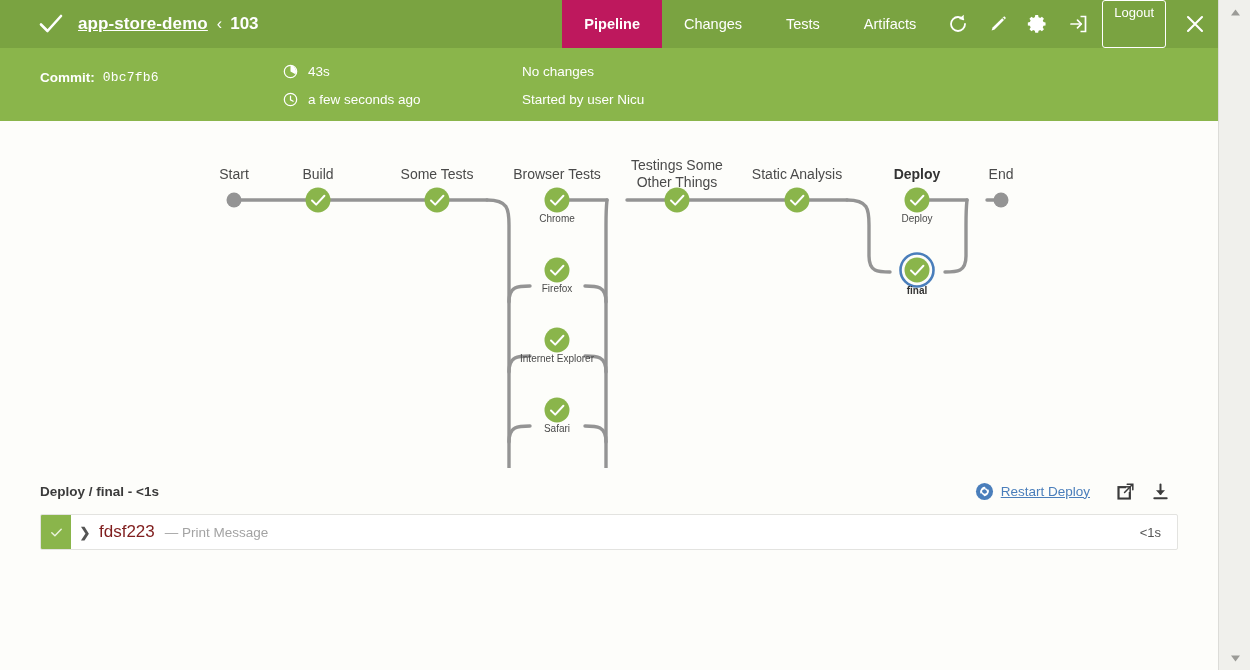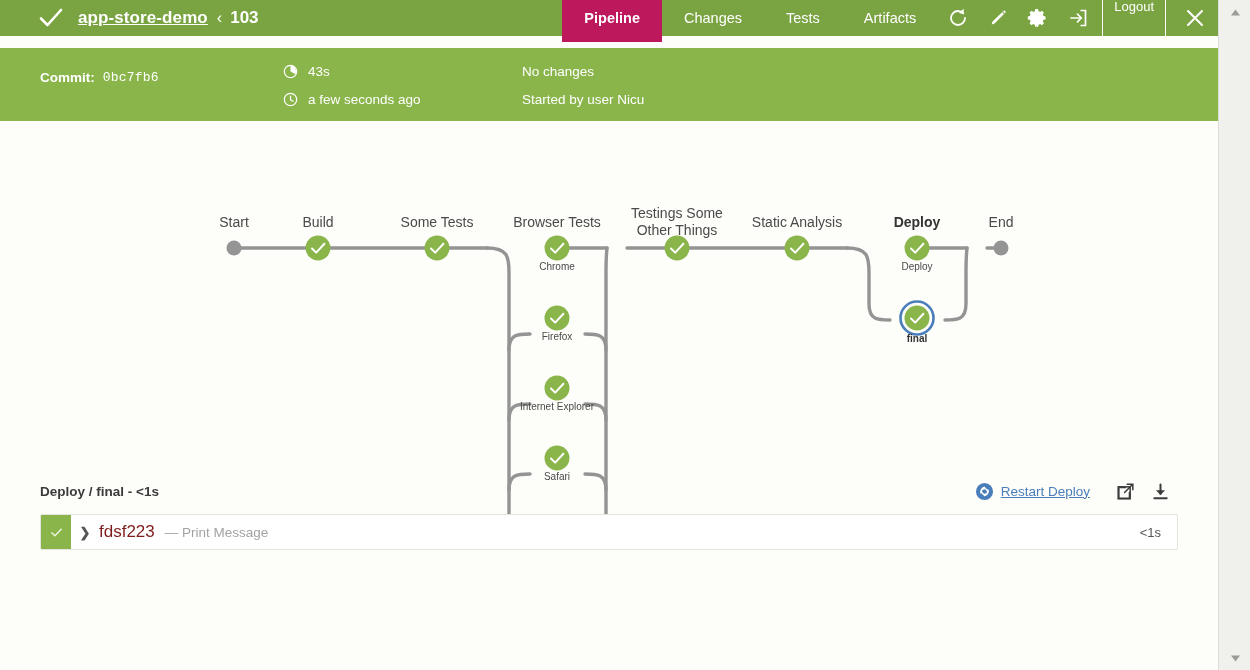--- a/index.html
+++ b/index.html
@@ -6,21 +6,21 @@
   html, body {
     width: 1250px; height: 670px;
     font-family: "Liberation Sans", sans-serif;
     background: #fdfdfa;
     overflow: hidden;
   }
   .app { position: relative; width: 1250px; height: 670px; background: #fdfdfa; }
 
   
   .topbar {
-    position: absolute; left: 0; top: 0; width: 1218px; height: 36px;
+    position: absolute; left: 0; top: 0; width: 1218px; height: 48px;
     background: #7aa341; display: flex; align-items: center;
   }
   .topbar-left { display: flex; align-items: center; padding-left: 38px; flex: 1; height: 48px; }
   .status-check { width: 26px; height: 26px; position: relative; margin-right: 14px; }
   .status-check svg { display: block; }
   .repo-link {
     color: #ffffff; font-size: 17px; font-weight: bold; text-decoration: underline;
     letter-spacing: .1px; cursor: pointer;
   }
   .back-chevron { color: #ffffff; font-size: 16px; margin: 0 8px 0 9px; font-weight: normal; cursor: pointer; }
@@ -51,21 +51,21 @@
   }
   .meta-col { position: absolute; }
   .meta-row { display: flex; align-items: center; height: 22px; }
   .meta-label { font-weight: bold; margin-right: 8px; }
   .meta-val { font-weight: normal; }
   .mono { font-family: "Liberation Mono", monospace; font-size: 13px; letter-spacing: .2px; }
   .ext-ico { margin-left: 6px; display: inline-flex; vertical-align: middle; }
   .meta-ico { width: 16px; height: 16px; margin-right: 10px; display:inline-flex; align-items:center; justify-content:center; }
 
   
-  .graph-area { position: absolute; left: 0; top: 121px; width: 1013px; height: 347px; background: #fdfdfa; margin-top: 48px; }
+  .graph-area { position: absolute; left: 0; top: 121px; width: 1013px; height: 347px; background: #fdfdfa; }
   .graph-svg { position: absolute; left: 0; top: 0; }
   .stage-label {
     position: absolute; color: #4a4a4a; font-size: 14px; text-align: center;
     transform: translateX(-50%); line-height: 17px; white-space: pre-line;
   }
   .stage-label.bold { font-weight: bold; color: #333; }
   .node-label {
     position: absolute; color: #4a4a4a; font-size: 10px; text-align: center;
     transform: translateX(-50%); white-space: nowrap;
   }

